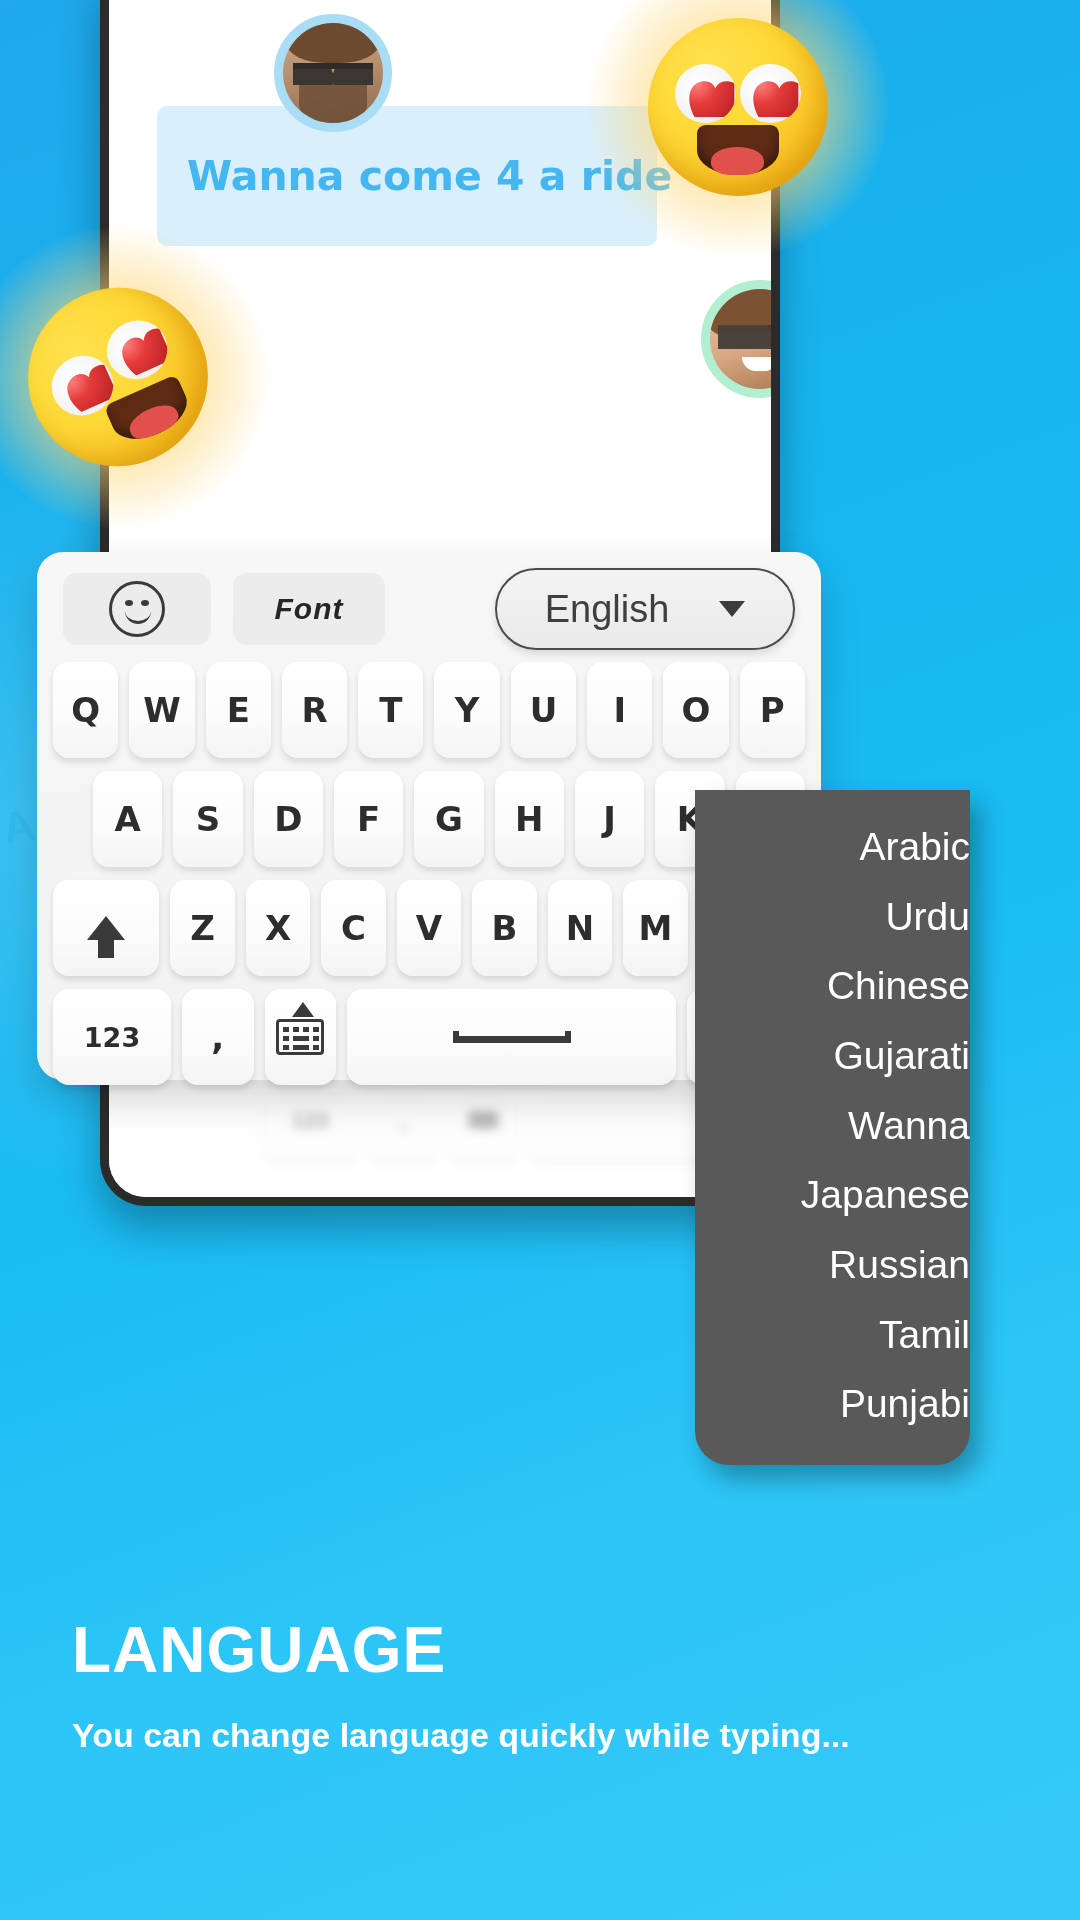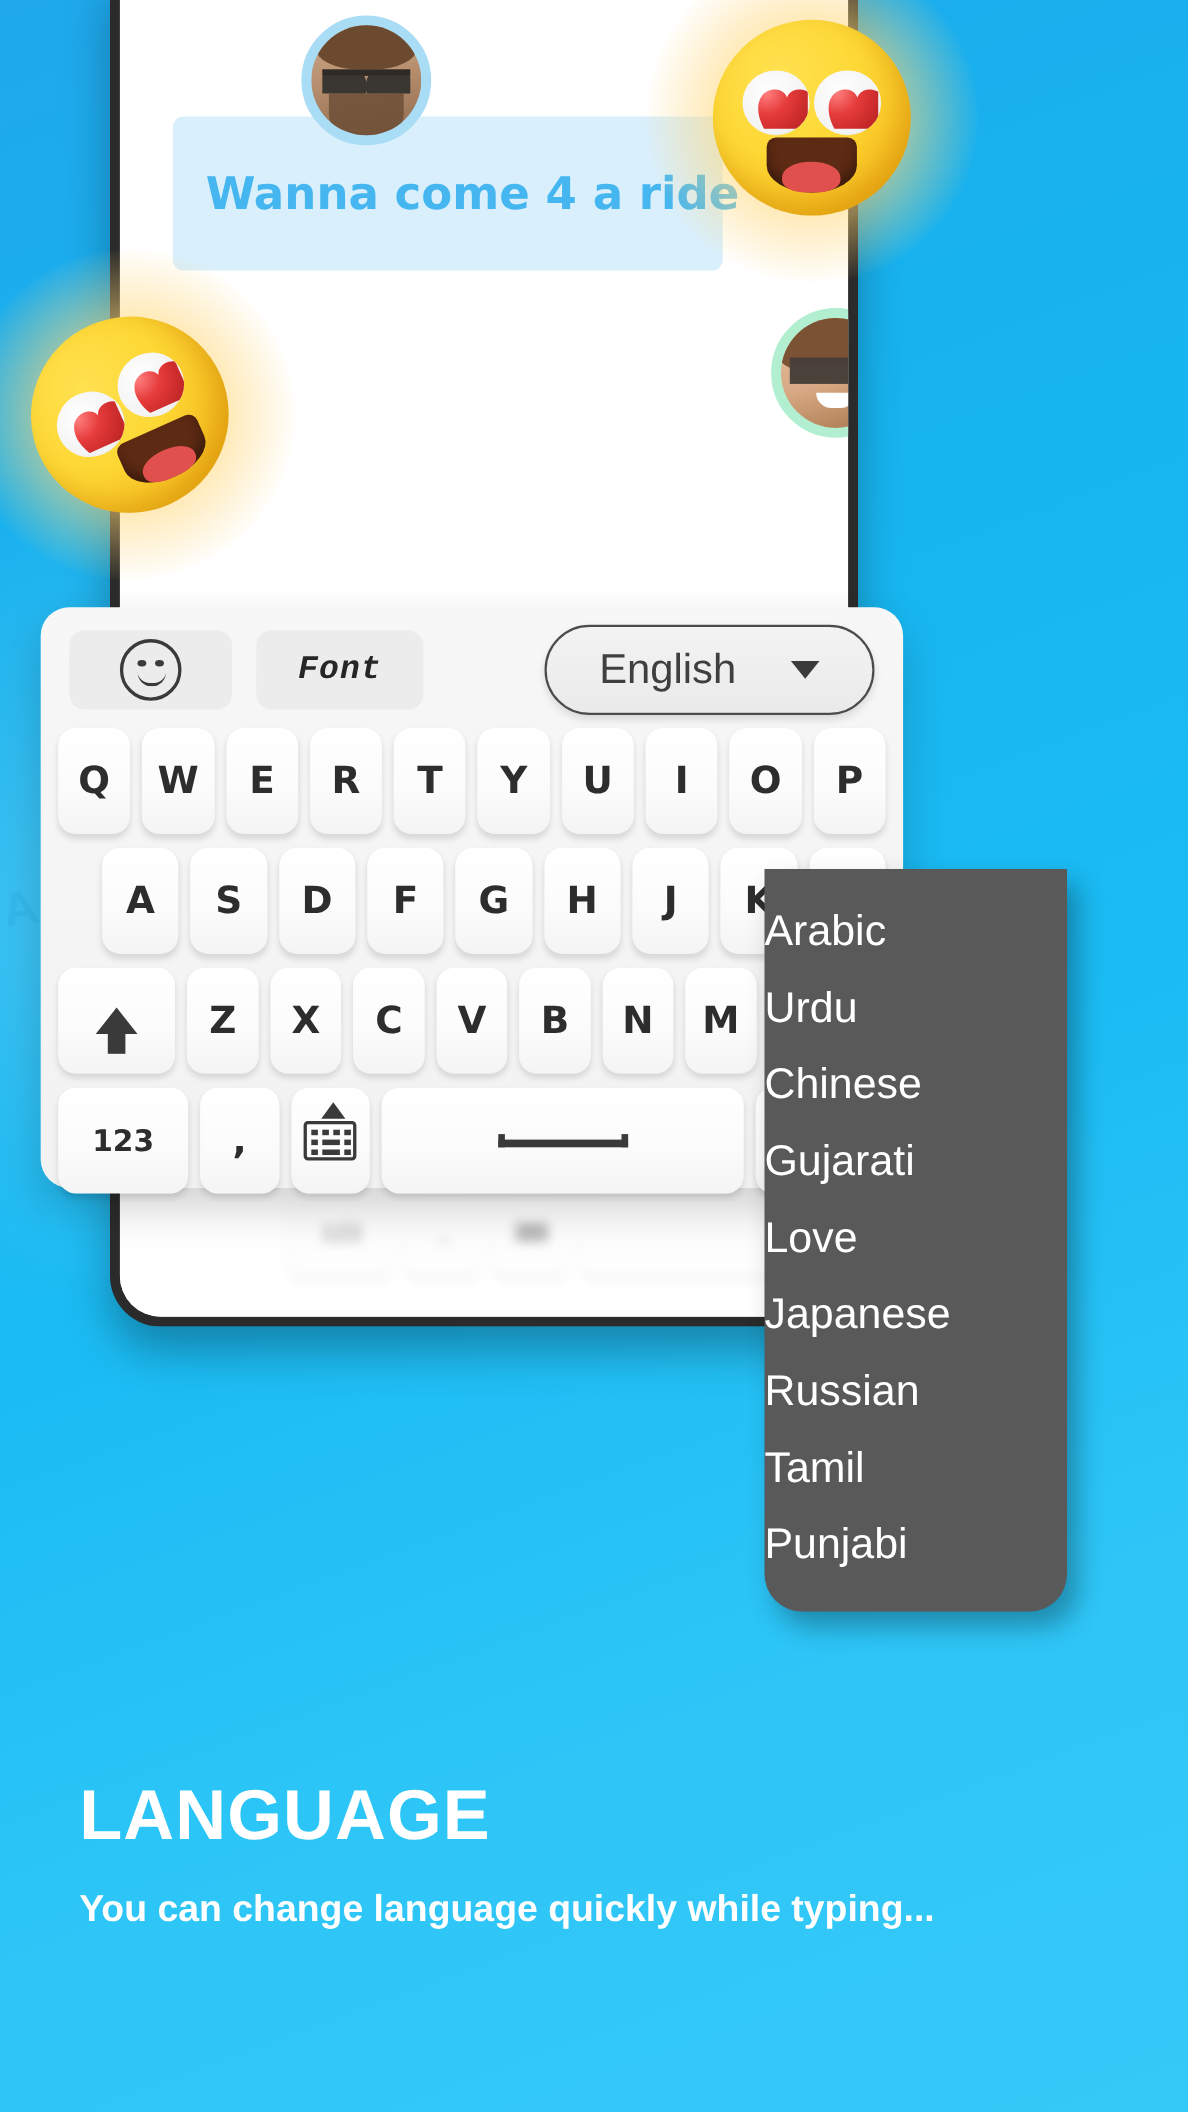--- a/index.html
+++ b/index.html
@@ -121,21 +121,21 @@
     background:linear-gradient(180deg,#f7f7f7 0%,#f2f2f2 100%);
     border-radius:26px; z-index:20;
     box-shadow: 0 18px 40px rgba(0,0,0,.18);
     padding:18px 14px 16px 14px;
   }
   .kb-toolbar { display:flex; align-items:center; gap:22px; height:78px; padding:0 12px; }
   .tool-btn { height:72px; border-radius:14px; background:#ececec;
     display:flex; align-items:center; justify-content:center; }
   .tool-emoji { width:148px; }
   .tool-font  { width:152px; color:#262626; font-size:30px; font-weight:700;
-                font-family:Liberation Mono, monospace; font-style:italic; letter-spacing:1px; }
+                font-family:Liberation Sans, sans-serif; font-style:italic; letter-spacing:1px; }
   .smiley { width:56px; height:56px; border:3px solid #3a3a3a; border-radius:50%; position:relative; }
   .smiley .e { position:absolute; top:16px; width:8px; height:6px; background:#3a3a3a; border-radius:50%; }
   .smiley .e.l { left:13px; } .smiley .e.r { right:13px; }
   .smiley .m { position:absolute; left:13px; top:27px; width:26px; height:13px;
     border-bottom:3px solid #3a3a3a; border-radius:0 0 26px 26px; }
 
   .lang-btn { margin-left:auto; width:300px; height:82px; border-radius:44px;
     background:linear-gradient(180deg,#f3f3f3,#eaeaea); border:2px solid #4b4b4b;
     display:flex; align-items:center; justify-content:center; gap:50px;
     box-shadow: 0 4px 8px rgba(0,0,0,.12); position:relative; z-index:40; }
@@ -173,21 +173,21 @@
   .kbd-ico::before { content:""; position:absolute; left:13px; top:-20px; width:0;height:0;
     border-left:11px solid transparent;border-right:11px solid transparent;border-bottom:15px solid #3a3a3a; }
   .space-bar { width:118px; height:12px; border-left:6px solid #3a3a3a; border-right:6px solid #3a3a3a;
     border-bottom:7px solid #3a3a3a; }
 
   
   .dropdown { position:absolute; left:695px; top:790px; width:275px; z-index:35;
     background:#595959; border-radius:0 0 34px 34px;
     box-shadow: 10px 14px 24px rgba(0,0,0,.30);
     padding:22px 0 26px 0; }
-  .dd-item { color:#ffffff; font-size:39px; text-align:left; padding:13px 0; line-height:1.12; }
+  .dd-item { color:#ffffff; font-size:39px; text-align:right; padding:13px 0; line-height:1.12; }
 
   
   .caption { position:absolute; left:72px; top:1618px; width:940px; z-index:50; color:#ffffff; }
   .cap-title { font-size:64px; font-weight:700; letter-spacing:1px; line-height:1; }
   .cap-sub { margin-top:32px; font-size:34px; line-height:1.26; font-weight:700; }
 </style>
 </head>
 <body>
 
 <div class="wm-glow"></div>
@@ -320,21 +320,21 @@
     </div>
 
   </div>
 </div>
 
 <div class="dropdown">
   <div class="dd-item">Arabic</div>
   <div class="dd-item">Urdu</div>
   <div class="dd-item">Chinese</div>
   <div class="dd-item">Gujarati</div>
-  <div class="dd-item">Love</div>
+  <div class="dd-item">Wanna</div>
   <div class="dd-item">Japanese</div>
   <div class="dd-item">Russian</div>
   <div class="dd-item">Tamil</div>
   <div class="dd-item">Punjabi</div>
 </div>
 
 <div class="caption">
   <div class="cap-title">LANGUAGE</div>
   <div class="cap-sub">You can change language quickly while typing...</div>
 </div>

